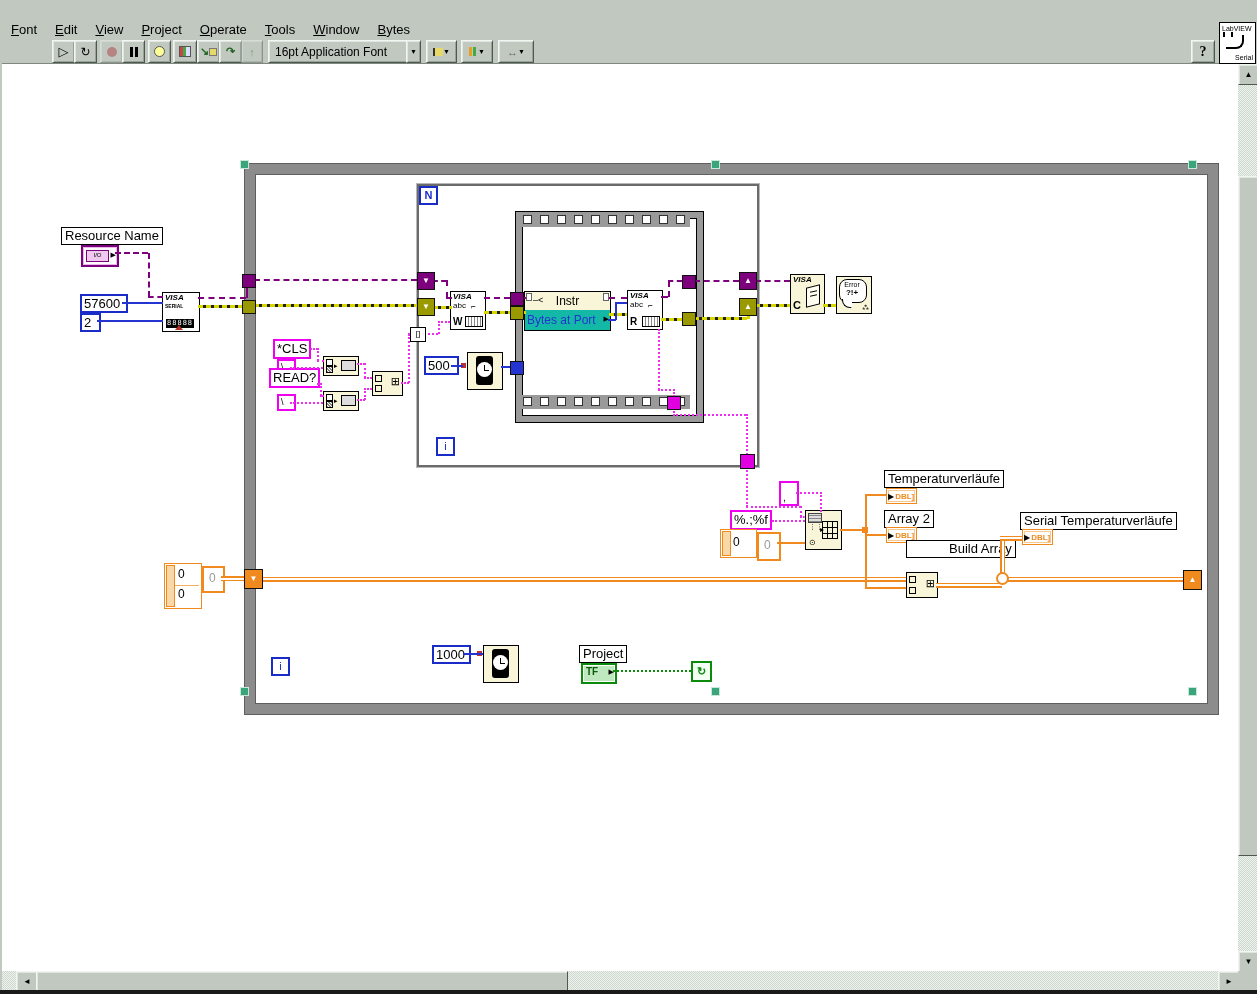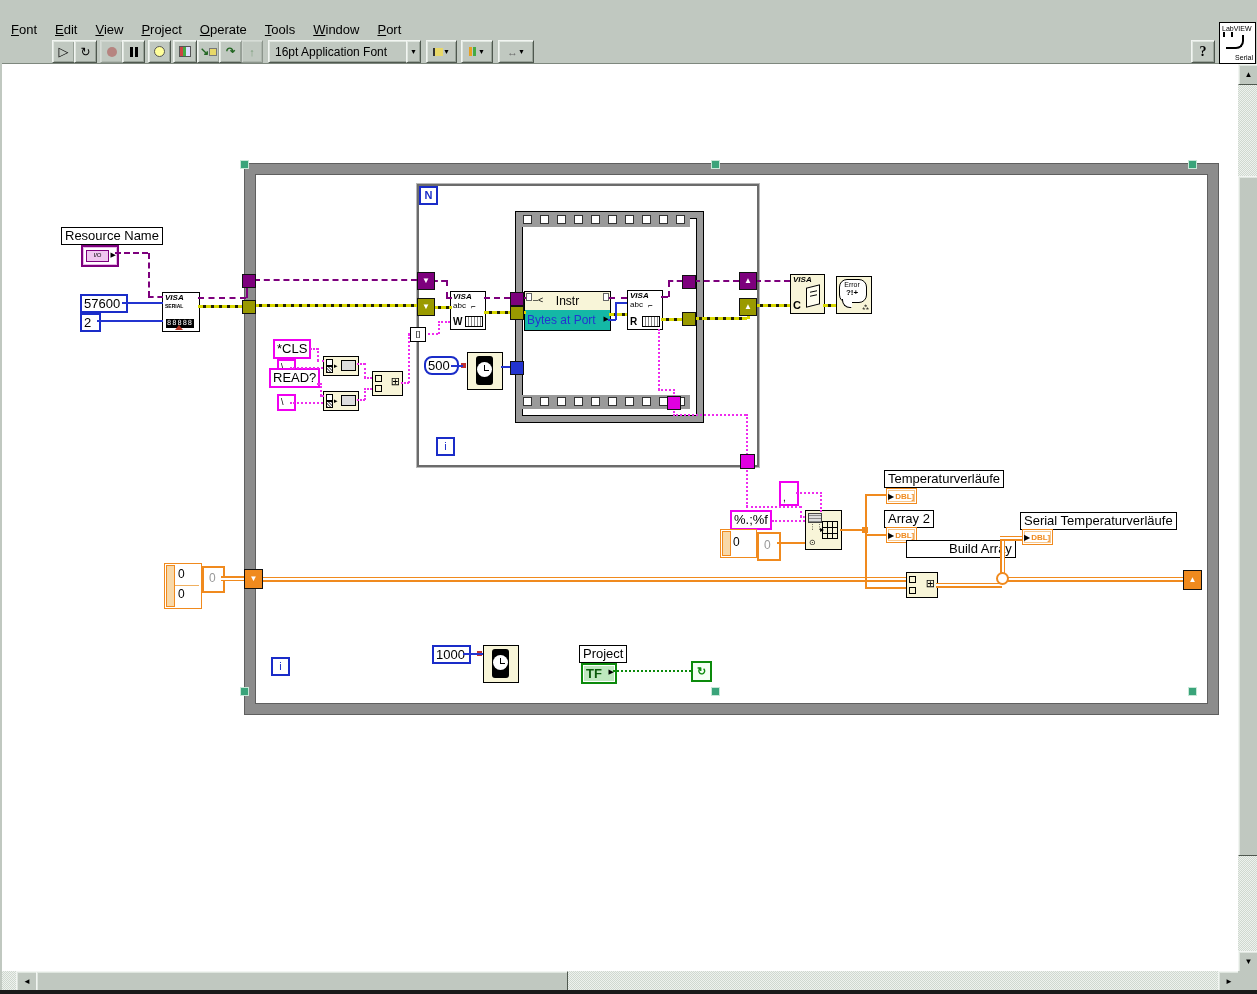--- a/index.html
+++ b/index.html
@@ -69,21 +69,21 @@
 
 
   <div class="abs" id="menubar">
     <div class="mi">Font</div>
     <div class="mi">Edit</div>
     <div class="mi">View</div>
     <div class="mi">Project</div>
     <div class="mi">Operate</div>
     <div class="mi">Tools</div>
     <div class="mi">Window</div>
-    <div class="mi">Port</div>
+    <div class="mi">Bytes</div>
   </div>
 
   <div class="abs" id="toolbar">
     <div class="tbtn" style="left:50px;width:21px;">
       <span style="font-size:13px;">▷</span>
       </div>
     <div class="tbtn" style="left:72px;width:21px;">
       <span style="font-size:12px;">↻</span>
       </div>
     <div class="tbtn dim" style="left:98px;width:21px;">
@@ -211,21 +211,21 @@
     <div style="position:absolute;left:2px;bottom:2px;width:5px;height:5px;border:1px solid #000;background:repeating-linear-gradient(45deg,#888 0 1px,#fff 1px 2px);"></div>
     <div style="position:absolute;left:10px;top:5px;font-size:7px;">▸</div>
     <div style="position:absolute;right:2px;top:3px;width:13px;height:9px;border:1px solid #000;background:#ddd;"></div>
   </div>
   <div class="icon" style="left:372px;top:371px;width:29px;height:23px;">
     <div style="position:absolute;left:2px;top:3px;width:5px;height:5px;border:1px solid #000;"></div>
     <div style="position:absolute;left:2px;bottom:3px;width:5px;height:5px;border:1px solid #000;"></div>
     <div style="position:absolute;right:2px;top:4px;font-size:11px;line-height:1;">⊞</div>
   </div>
 
-  <div class="numc" style="left:424px;top:356px;width:27px;border-radius:8px;">500</div>
+  <div class="numc" style="left:424px;top:356px;width:27px;">500</div>
   <div class="icon" style="left:467px;top:352px;width:34px;height:36px;">
     <div style="position:absolute;left:8px;top:3px;width:17px;height:29px;background:#000;border-radius:3px;"></div>
     <div style="position:absolute;left:9px;top:9px;width:15px;height:15px;background:#fff;border-radius:50%;"></div>
     <div style="position:absolute;left:16px;top:12px;width:1px;height:6px;background:#000;"></div>
     <div style="position:absolute;left:16px;top:17px;width:5px;height:1px;background:#000;"></div>
   </div>
   <div class="abs" style="left:461px;top:363px;width:5px;height:5px;background:#c03030;"></div>
 
   <div class="numc" style="left:432px;top:645px;width:31px;">1000</div>
   <div class="icon" style="left:483px;top:645px;width:34px;height:36px;">
@@ -331,21 +331,21 @@
     <div style="position:absolute;left:10px;top:21px;width:24px;height:1px;background:#f0b060;"></div>
   </div>
   <div class="abs" style="left:202px;top:566px;width:19px;height:23px;border:2px solid #f08a1e;background:#fff;">
     <div class="gr" style="position:absolute;left:5px;top:3px;font-size:12px;">0</div>
   </div>
 
   <div class="abs" style="left:271px;top:657px;width:15px;height:15px;border:2px solid #1a2cc8;background:#fff;color:#1a2cc8;font-size:11px;text-align:center;line-height:14px;">i</div>
 
   <div class="lbl" style="left:579px;top:645px;">Project</div>
   <div class="abs" style="left:581px;top:663px;width:32px;height:17px;border:2px solid #0c8a0c;background:#bfe8bf;box-shadow:inset 0 0 0 1px #fff;">
-    <div style="position:absolute;left:3px;top:1px;font-size:13px;font-weight:bold;color:#0a5a0a;">TF</div>
+    <div style="position:absolute;left:3px;top:1px;font-size:10px;font-weight:bold;color:#0a5a0a;">TF</div>
     <div style="position:absolute;right:1px;top:3px;font-size:7px;">▶</div>
   </div>
   <div class="abs" style="left:691px;top:661px;width:17px;height:17px;border:2px solid #0c8a0c;background:#f4fff4;text-align:center;">
     <span style="color:#0c8a0c;font-weight:bold;font-size:11px;line-height:13px;">↻</span>
   </div>
 
   <div class="scroll" style="left:2px;top:971px;width:1236px;height:19px;"></div>
   <div class="sbtn" style="left:16px;top:971px;width:20px;height:19px;">◄</div>
   <div class="thumb" style="left:36px;top:971px;width:530px;height:19px;"></div>
   <div class="sbtn" style="left:1218px;top:971px;width:20px;height:19px;">►</div>

